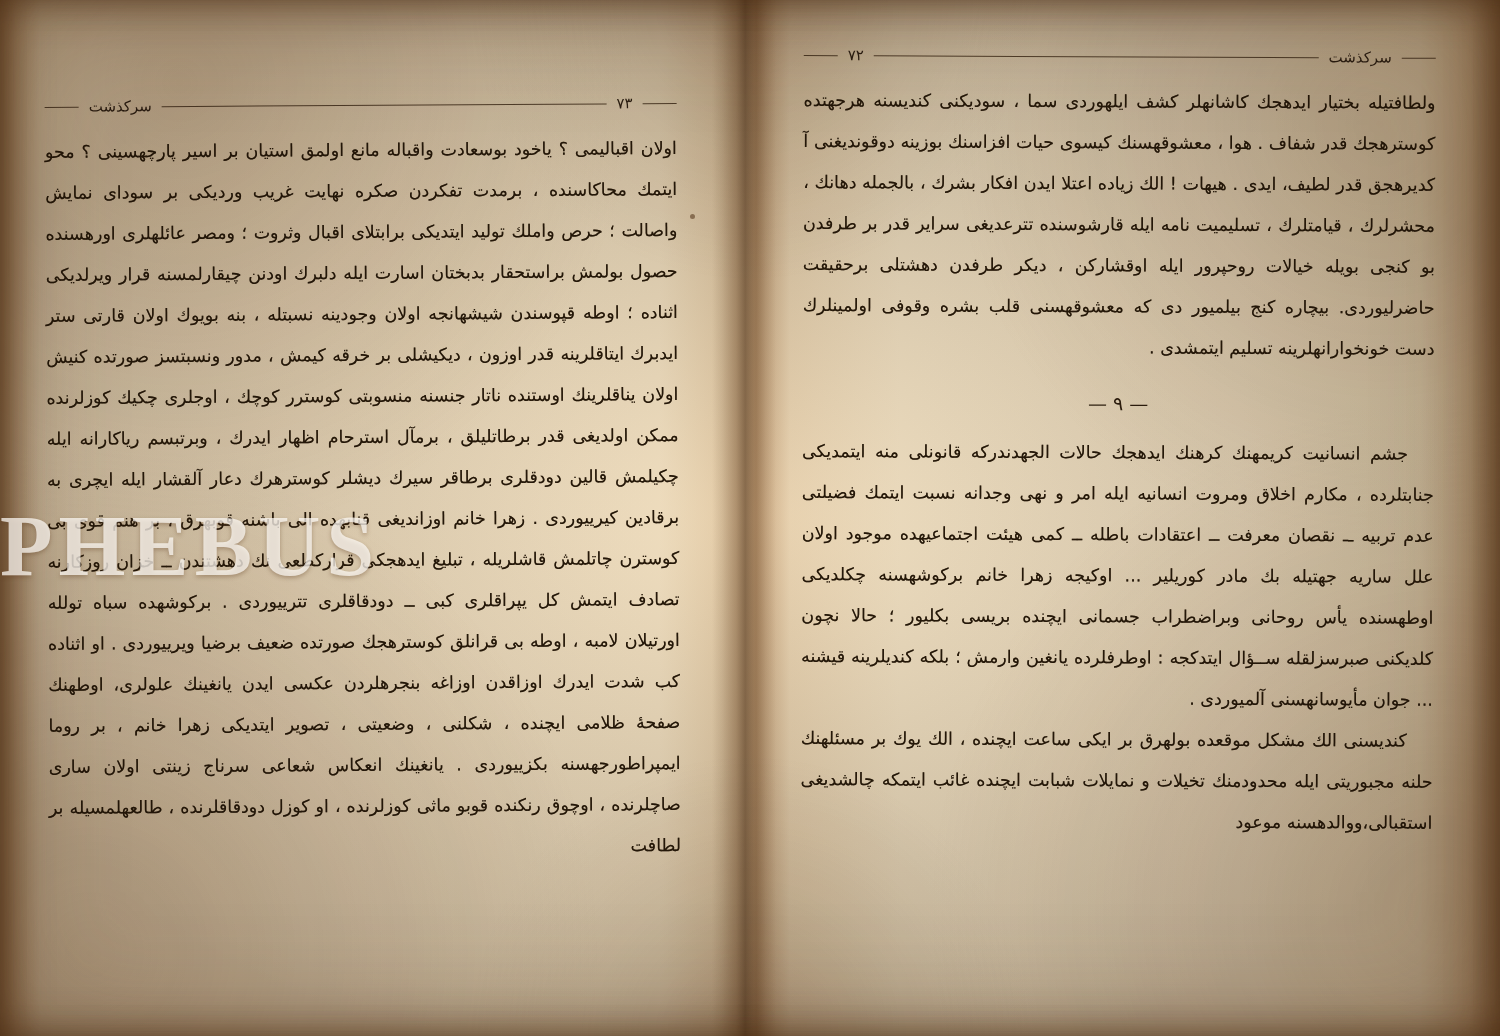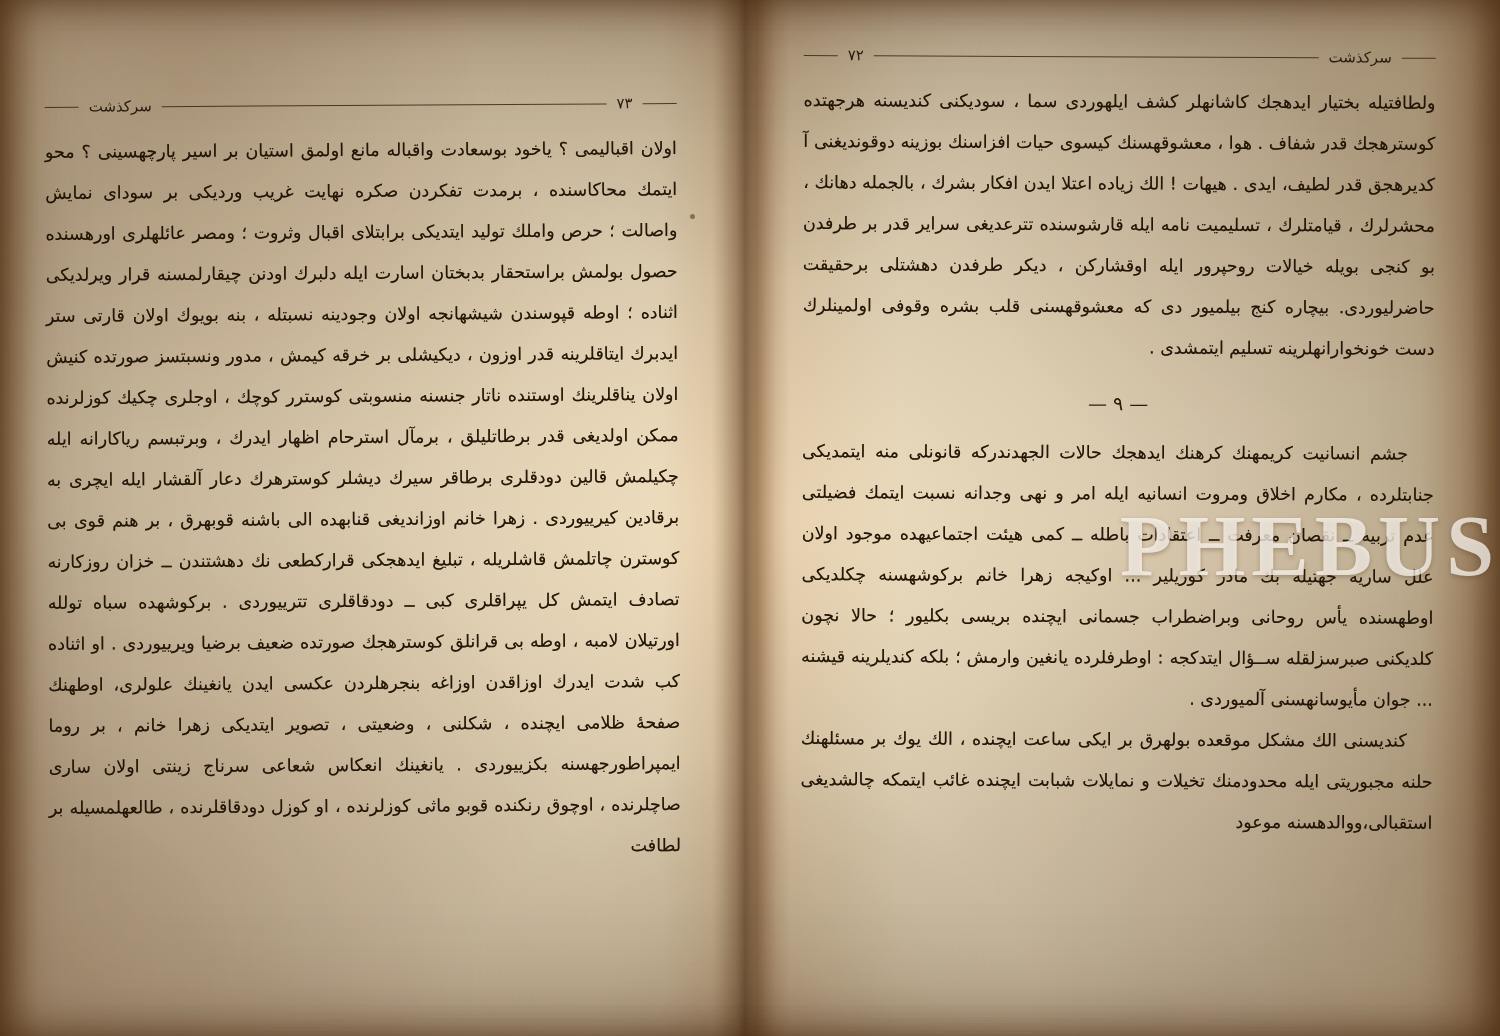--- a/index.html
+++ b/index.html
@@ -144,21 +144,21 @@
   
   .page-left .inner  { transform: rotate(-0.35deg); transform-origin: top right; }
   .page-right .inner { transform: rotate(0.25deg); transform-origin: top left; }
 
   
   .watermark {
     position: absolute;
     left: 0;
     right: 0;
     top: 496px;
-    text-align: right;
+    text-align: left;
     font-family: "Liberation Serif", serif;
     font-size: 86px;
     font-weight: 700;
     letter-spacing: 6px;
     color: rgba(255,252,248,0.72);
     text-shadow: 0 2px 4px rgba(90,55,25,0.35);
     pointer-events: none;
     user-select: none;
     direction: ltr;
   }

